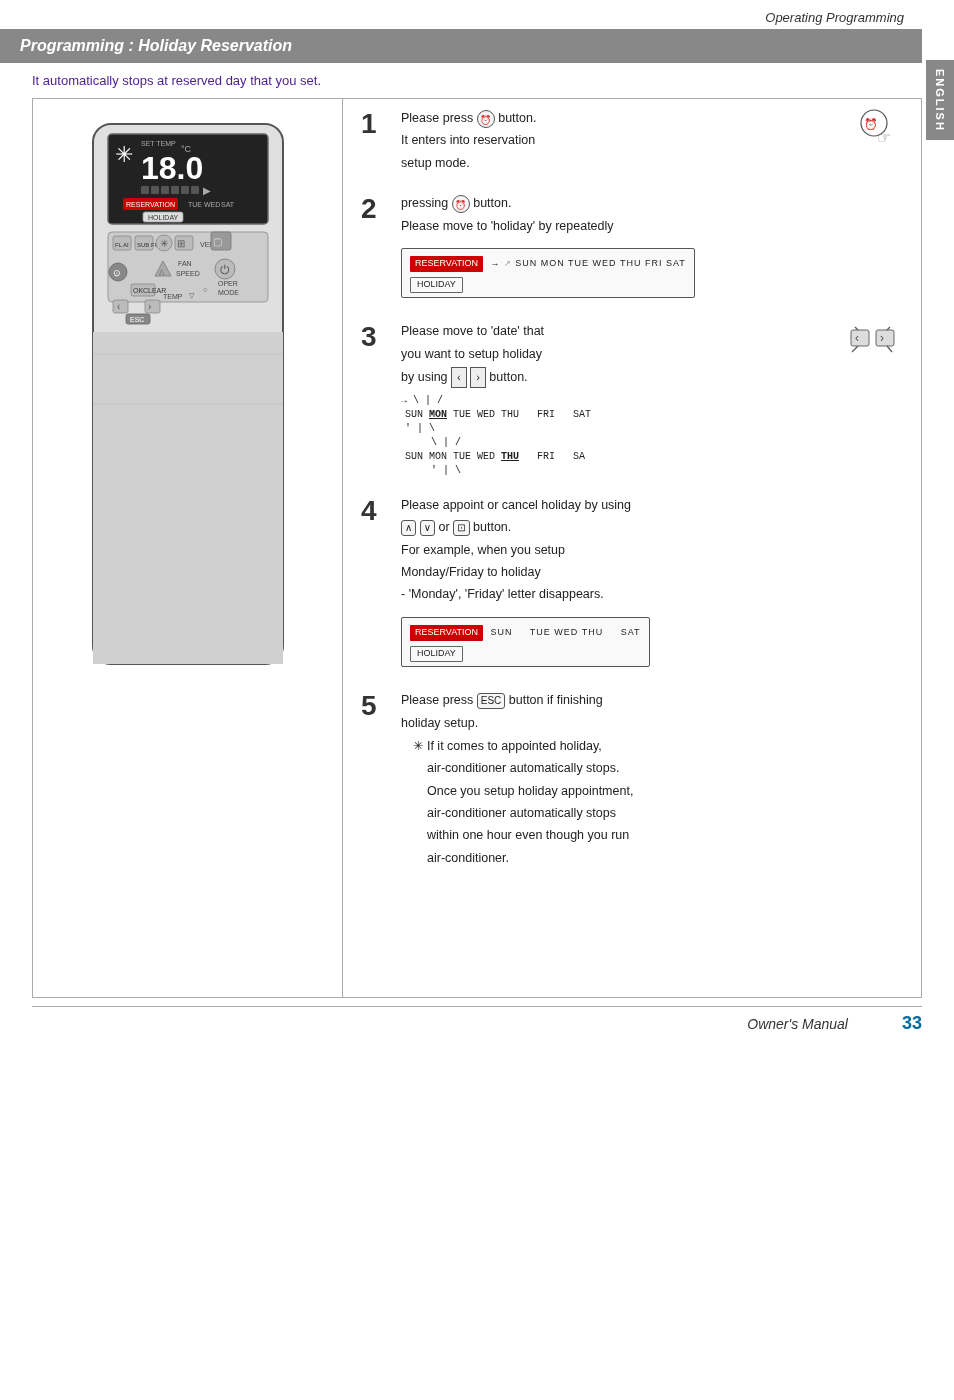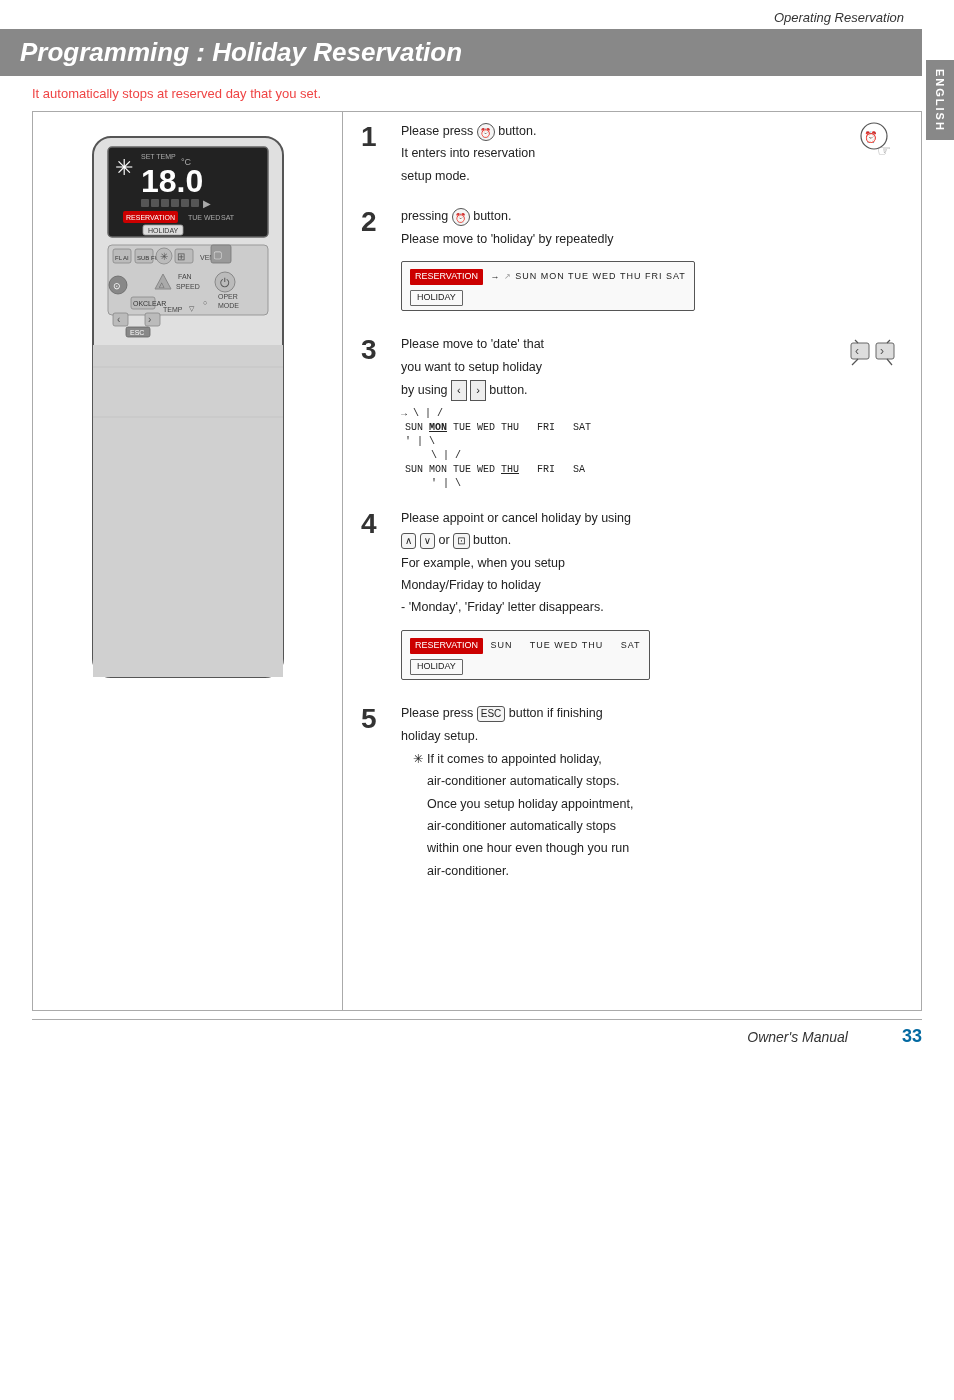--- a/index.html
+++ b/index.html
@@ -43,29 +43,29 @@
 
     
     .title-bar {
       background: #888;
       margin: 0 32px 0 0;
       padding: 8px 20px;
     }
     .title-bar h1 {
       font-style: italic;
       font-weight: bold;
-      font-size: 26px;
+      font-size: 16px;
       color: #fff;
     }
 
     
     .subtitle {
       padding: 10px 32px 10px 32px;
       font-size: 13px;
-      color: #ef4444;
+      color: #4c1d95;
     }
 
     
     .main-content {
       display: flex;
       margin: 0 32px 0 32px;
       border: 1px solid #aaa;
       min-height: 900px;
     }
 
@@ -213,21 +213,21 @@
     }
   </style>
 </head>
 <body>
 
 <div class="side-tab">
   <span>ENGLISH</span>
 </div>
 
 <div class="header">
-  <span>Operating Reservation</span>
+  <span>Operating Programming</span>
 </div>
 
 <div class="title-bar">
   <h1>Programming : Holiday Reservation</h1>
 </div>
 
 <div class="subtitle">
   <span>It automatically stops at reserved day that you set.</span>
 </div>
 
@@ -390,21 +390,21 @@
           <span class="arrow-btn">‹</span>
           <span class="arrow-btn">›</span>
           button.
         </p>
 
         <div style="margin-top:6px; font-size:10px; font-family:'Courier New',monospace; line-height:1.4;">
           <div>→ \ | /</div>
           <div style="margin-left:4px;">SUN <span style="font-weight:bold;text-decoration:underline;">MON</span> TUE WED THU &nbsp; FRI &nbsp; SAT</div>
           <div style="margin-left:4px;">  ' | \</div>
           <div style="margin-left:30px;">\ | /</div>
-          <div style="margin-left:4px;">SUN MON TUE WED <span style="font-weight:normal;text-decoration:underline;text-align:center;">THU</span> &nbsp; FRI &nbsp; SA</div>
+          <div style="margin-left:4px;">SUN MON TUE WED <span style="font-weight:bold;text-decoration:underline;text-align:center;">THU</span> &nbsp; FRI &nbsp; SA</div>
           <div style="margin-left:30px;">  ' | \</div>
         </div>
       </div>
     </div>
 
     <div class="step">
       <div class="step-number">4</div>
       <div class="step-content">
         <p>Please appoint or cancel holiday by using</p>
         <p>

